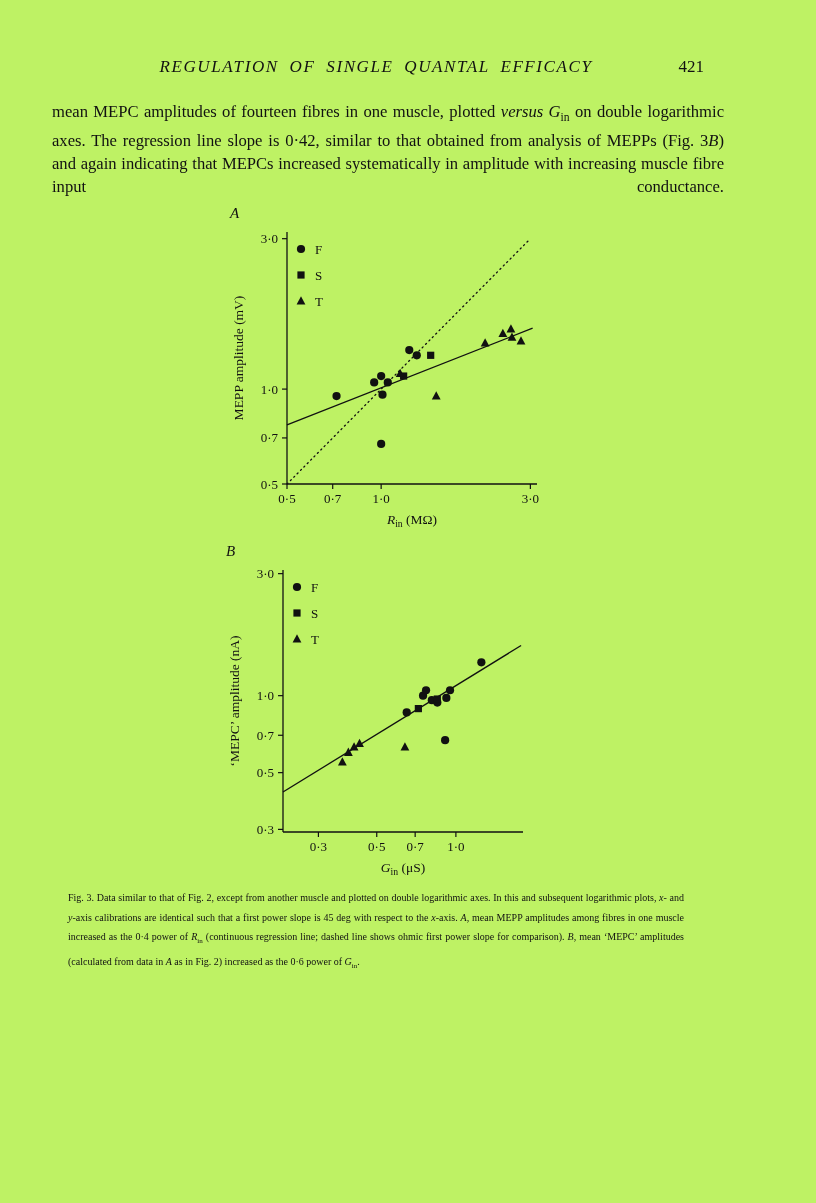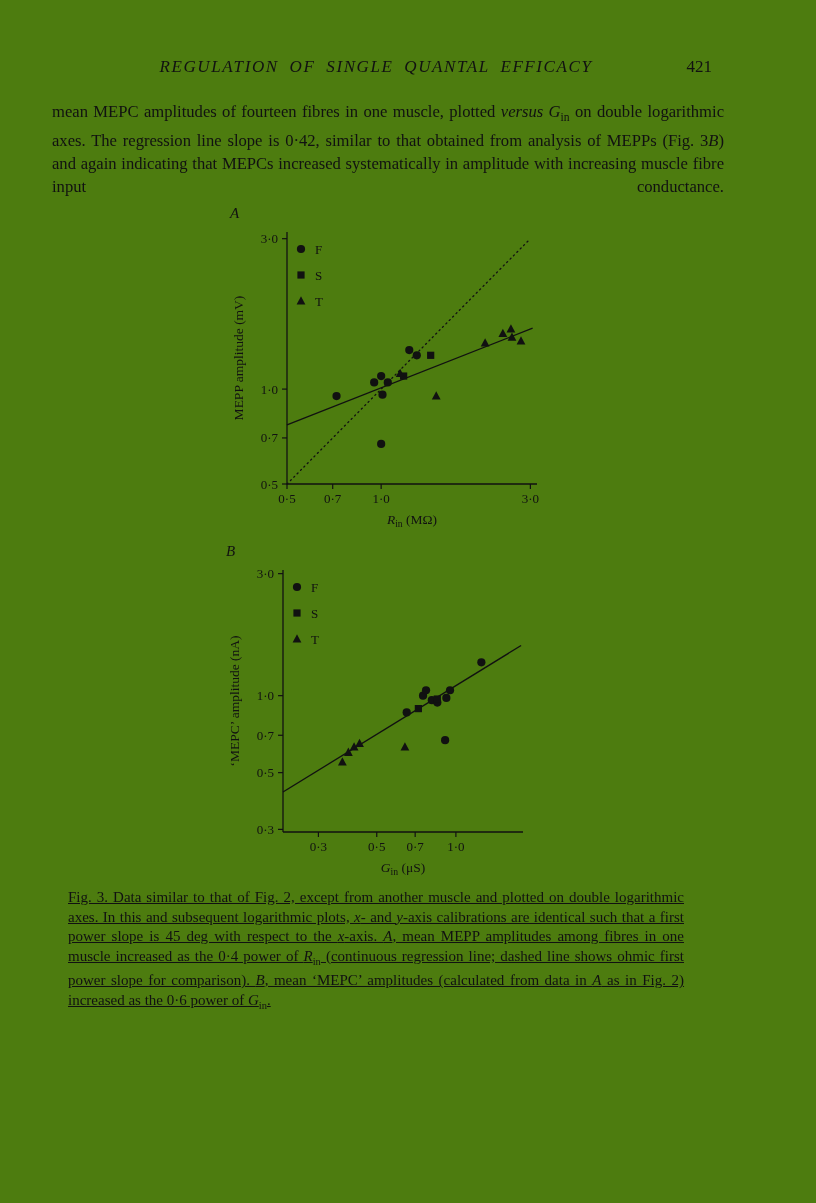--- a/index.html
+++ b/index.html
@@ -1,60 +1,59 @@
 <!DOCTYPE html>
 <html><head>
 <meta charset="utf-8">
 <style>
   html, body { margin: 0; padding: 0; background: #ffffff; }
   .page {
     position: relative;
     width: 816px;
     height: 1203px;
-    background: #4d7c0f;
+    background: #bef264;
     color: #111111;
     font-family: "Liberation Serif", serif;
     overflow: hidden;
   }
   .header {
     position: absolute;
     top: 57px; left: 40px; width: 672px;
     text-align: center;
   }
   .running-title {
     display: inline-block;
     font-style: italic;
     font-size: 17px;
     letter-spacing: 1.6px;
     word-spacing: 5px;
   }
   .page-number {
     position: absolute;
-    right: 0; top: 0;
+    right: 8px; top: 0;
     font-size: 17px;
     font-style: normal;
     margin-left: 8px;
   }
   .body-text {
     position: absolute;
     top: 88px; left: 40px; width: 672px;
     margin: 12px;
     font-size: 16.6px;
     line-height: 23px;
     text-align: justify;
     text-align-last: justify;
   }
   .caption {
     position: absolute;
     top: 888px; left: 68px; width: 616px;
     margin: 0;
-    font-size: 15px;
+    font-size: 10px;
     line-height: 19.6px;
     text-align: justify;
-    text-decoration: underline;
   }
   .figure { margin: 0; }
   .chart { position: absolute; }
   .chart-a { left: 225px; top: 202px; }
   .chart-b { left: 221px; top: 540px; }
   .seg-i { font-style: italic; }
   .seg-sub { font-size: 70%; vertical-align: sub; }
 </style>
 </head>
 <body>

